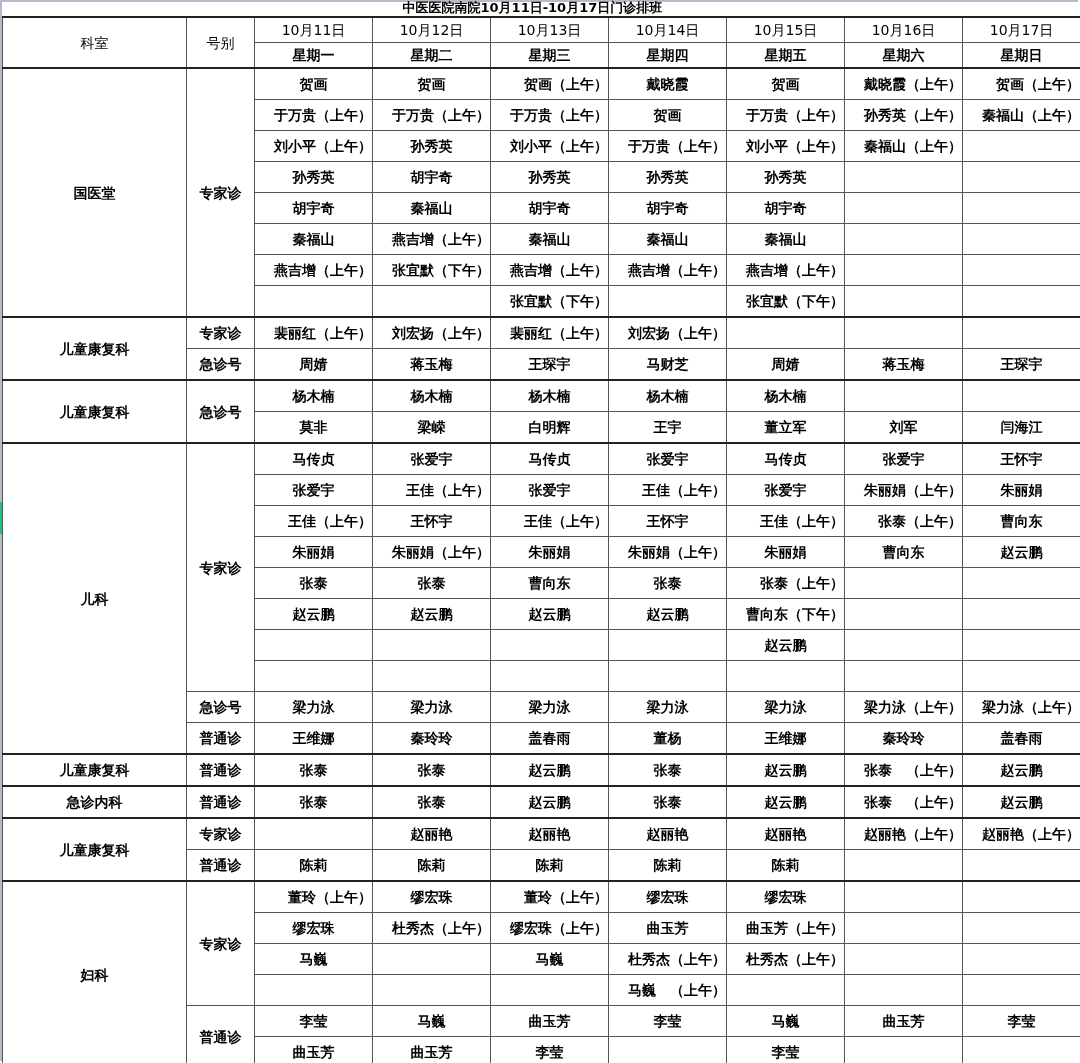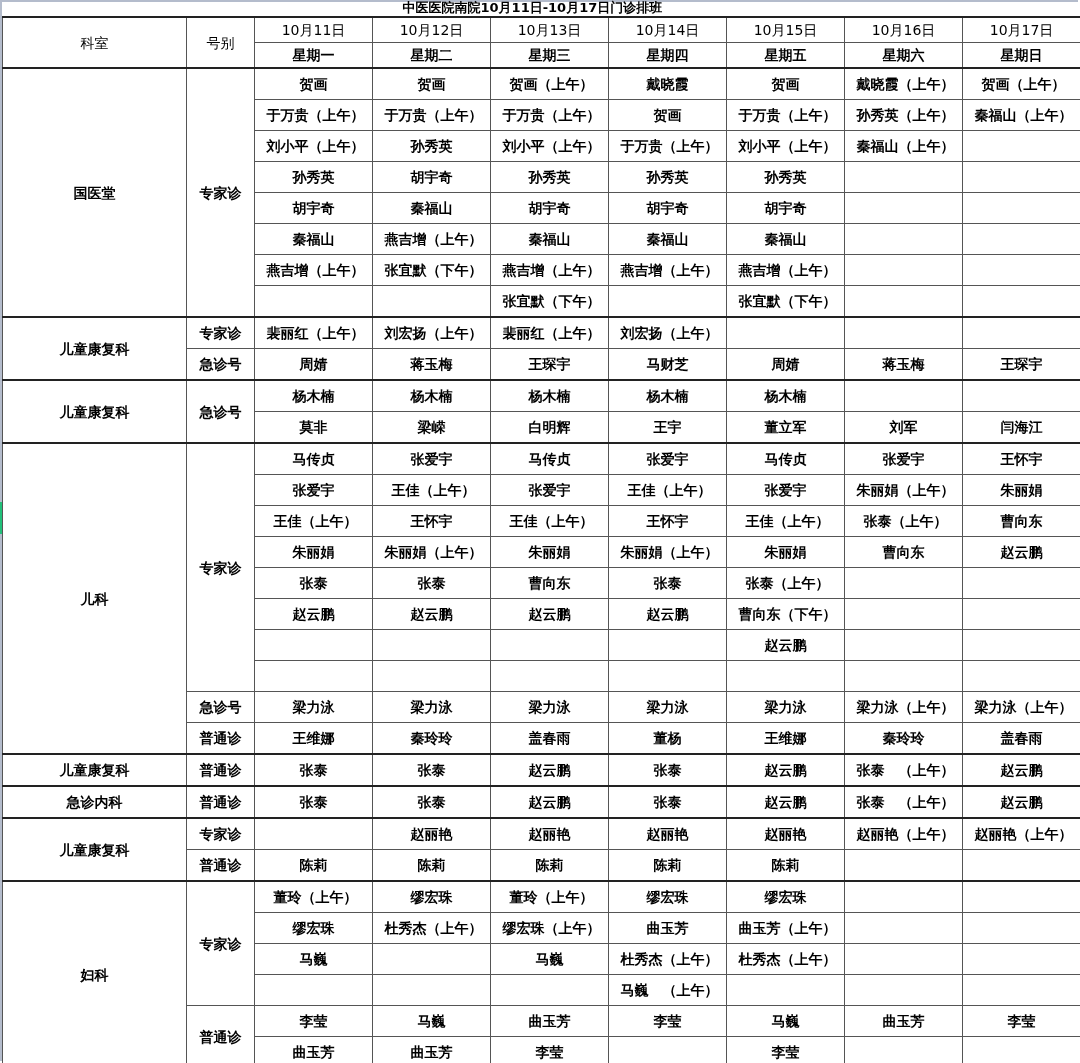--- a/index.html
+++ b/index.html
@@ -13,21 +13,21 @@
   td, th { border: 1px solid #555; padding: 0; text-align: center; vertical-align: middle;
            font-size: 14px; font-weight: bold; white-space: nowrap; overflow: hidden; height: 30px;
            line-height: 30px; }
   th { font-weight: bold; }
   .title-row td { height: 16px; line-height: 16px; font-size: 13px; border-top: none; border-left: none; border-right: none;
                   border-bottom: 2px solid #222; }
   .title-row td .t { padding-left: 400px; display: block; text-align: left; border-radius: 8px; }
   .date-row th { height: 24px; line-height: 24px; font-size: 14px; font-weight: normal; }
   .wk-row th { height: 24px; line-height: 24px; font-size: 14px; }
   .sec-top td { border-top: 2px solid #222; }
-  .cell-left { text-align: center; padding-left: 4px; }
+  .cell-left { text-align: right; padding-left: 4px; }
   col.c-dept { width: 184px; }
   col.c-type { width: 68px; }
   col.c-day { width: 118px; }
 </style>
 </head>
 <body>
 
 <div class="frame"></div>
 <div class="green-mark"></div>
 

